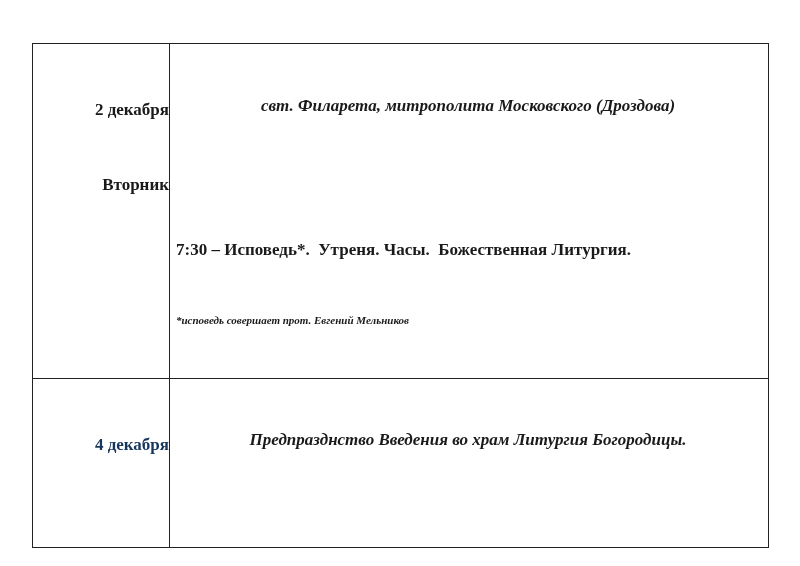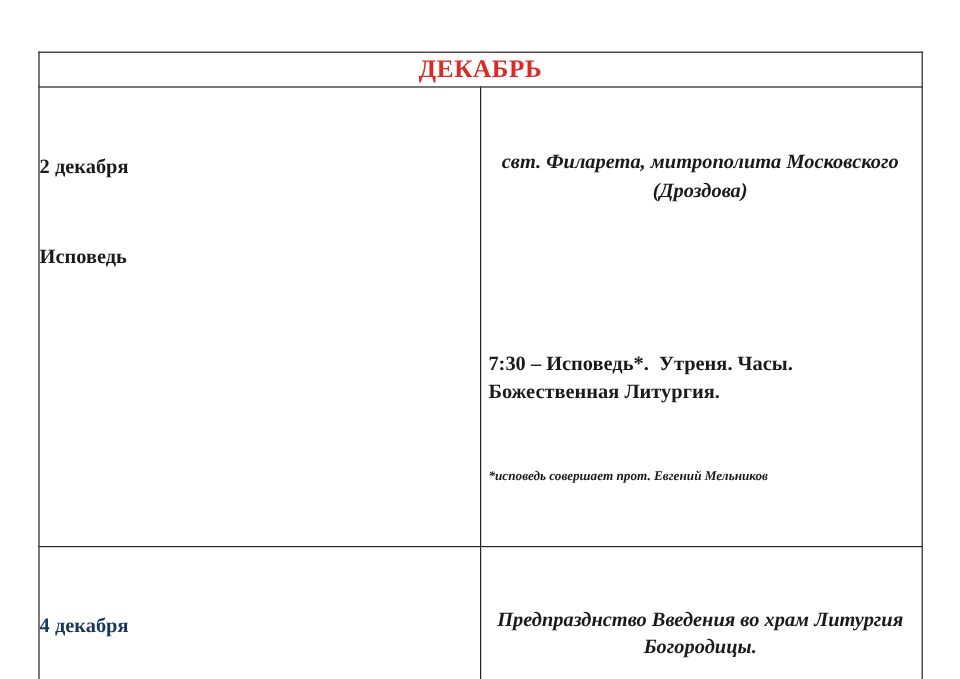--- a/index.html
+++ b/index.html
@@ -33,21 +33,21 @@
     height: 28px;
     text-align: center;
     font-size: 21px;
     font-weight: bold;
     line-height: 27px;
     letter-spacing: 0.5px;
     color: var(--c-red);
   }
   td.date-cell {
     width: 136px;
-    text-align: left;
+    text-align: right;
     font-weight: bold;
     font-size: 17px;
     line-height: 25px;
     padding-top: 3px;
   }
   td.content-cell {
     padding: 2px 8px 0 6px;
     margin-top: 36px;
   }
   .headline {
@@ -80,29 +80,27 @@
   
   .c-black { color: var(--c-black); }
   .c-navy  { color: var(--c-navy); }
 </style>
 </head>
 <body>
 
 <div class="page">
   <table class="schedule">
     
-    <tbody><tr>
-      <th class="title-cell" colspan="2">ДЕКАБРЬ</th>
-    </tr>
+    <tbody>
 
     
     <tr class="r1">
       <td class="date-cell c-black">
         <div>2 декабря</div>
-        <div>Исповедь</div>
+        <div>Вторник</div>
       </td>
       <td class="content-cell">
         <div class="headline c-black">свт. Филарета, митрополита Московского (Дроздова)</div>
         <div class="spacer"></div>
         <div class="schedule regular c-black">7:30 – Исповедь*.  Утреня. Часы.  Божественная Литургия.</div>
         <div class="footnote c-black">*исповедь совершает прот. Евгений Мельников</div>
       </td>
     </tr>
 
     

